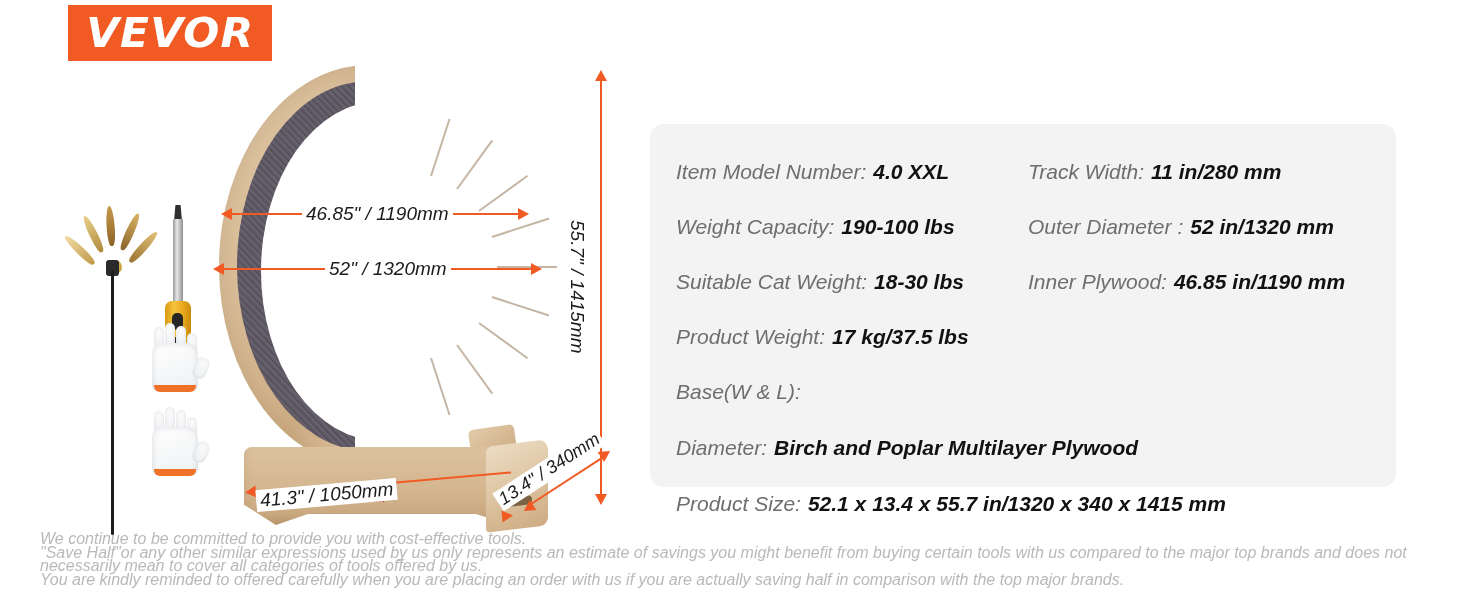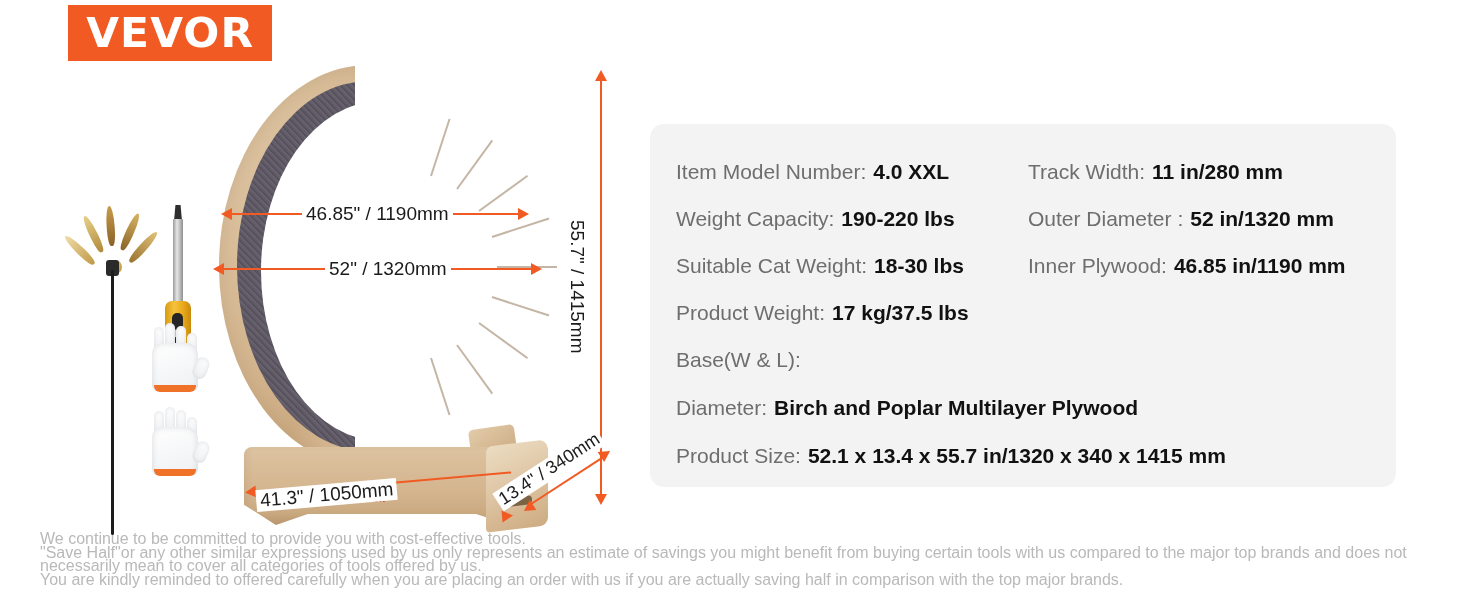--- a/index.html
+++ b/index.html
@@ -7,20 +7,21 @@
   html, body {
     width: 1464px; height: 600px;
     background: #ffffff;
     font-family: "Liberation Sans", sans-serif;
     overflow: hidden;
   }
   #page {
     position: relative;
     width: 1464px; height: 600px;
     background: #ffffff;
+    font-style: italic;
   }
 
   
   .logo-block {
     position: absolute;
     left: 68px; top: 5px;
     width: 204px; height: 56px;
     background: #F15A22;
     display: flex; align-items: center; justify-content: center;
   }
@@ -293,21 +294,21 @@
     position: absolute;
     left: 650px; top: 124px;
     width: 746px; height: 363px;
     background: #f3f3f3;
     border-radius: 14px;
     padding: 24px 0 0 26px;
   }
   .spec-grid {
     display: grid;
     grid-template-columns: 352px 1fr;
-    row-gap: 0;
+    row-gap: 8px;
   }
   .spec-row {
     height: 47px;
     display: flex;
     align-items: center;
     font-size: 21px;
     white-space: nowrap;
   }
   .spec-row.wide { grid-column: 1 / -1; height: 48px; text-align: right; }
   .spec-label { color: #6e6e6e; }
@@ -440,21 +441,21 @@
         <div class="spec-row">
           <span class="spec-label">Item Model Number:</span>
           <span class="spec-value">4.0 XXL</span>
         </div>
         <div class="spec-row">
           <span class="spec-label">Track Width:</span>
           <span class="spec-value">11 in/280 mm</span>
         </div>
         <div class="spec-row">
           <span class="spec-label">Weight Capacity:</span>
-          <span class="spec-value">190-220 lbs</span>
+          <span class="spec-value">190-100 lbs</span>
         </div>
         <div class="spec-row">
           <span class="spec-label">Outer Diameter :</span>
           <span class="spec-value">52 in/1320 mm</span>
         </div>
         <div class="spec-row">
           <span class="spec-label">Suitable Cat Weight:</span>
           <span class="spec-value">18-30 lbs</span>
         </div>
         <div class="spec-row">

